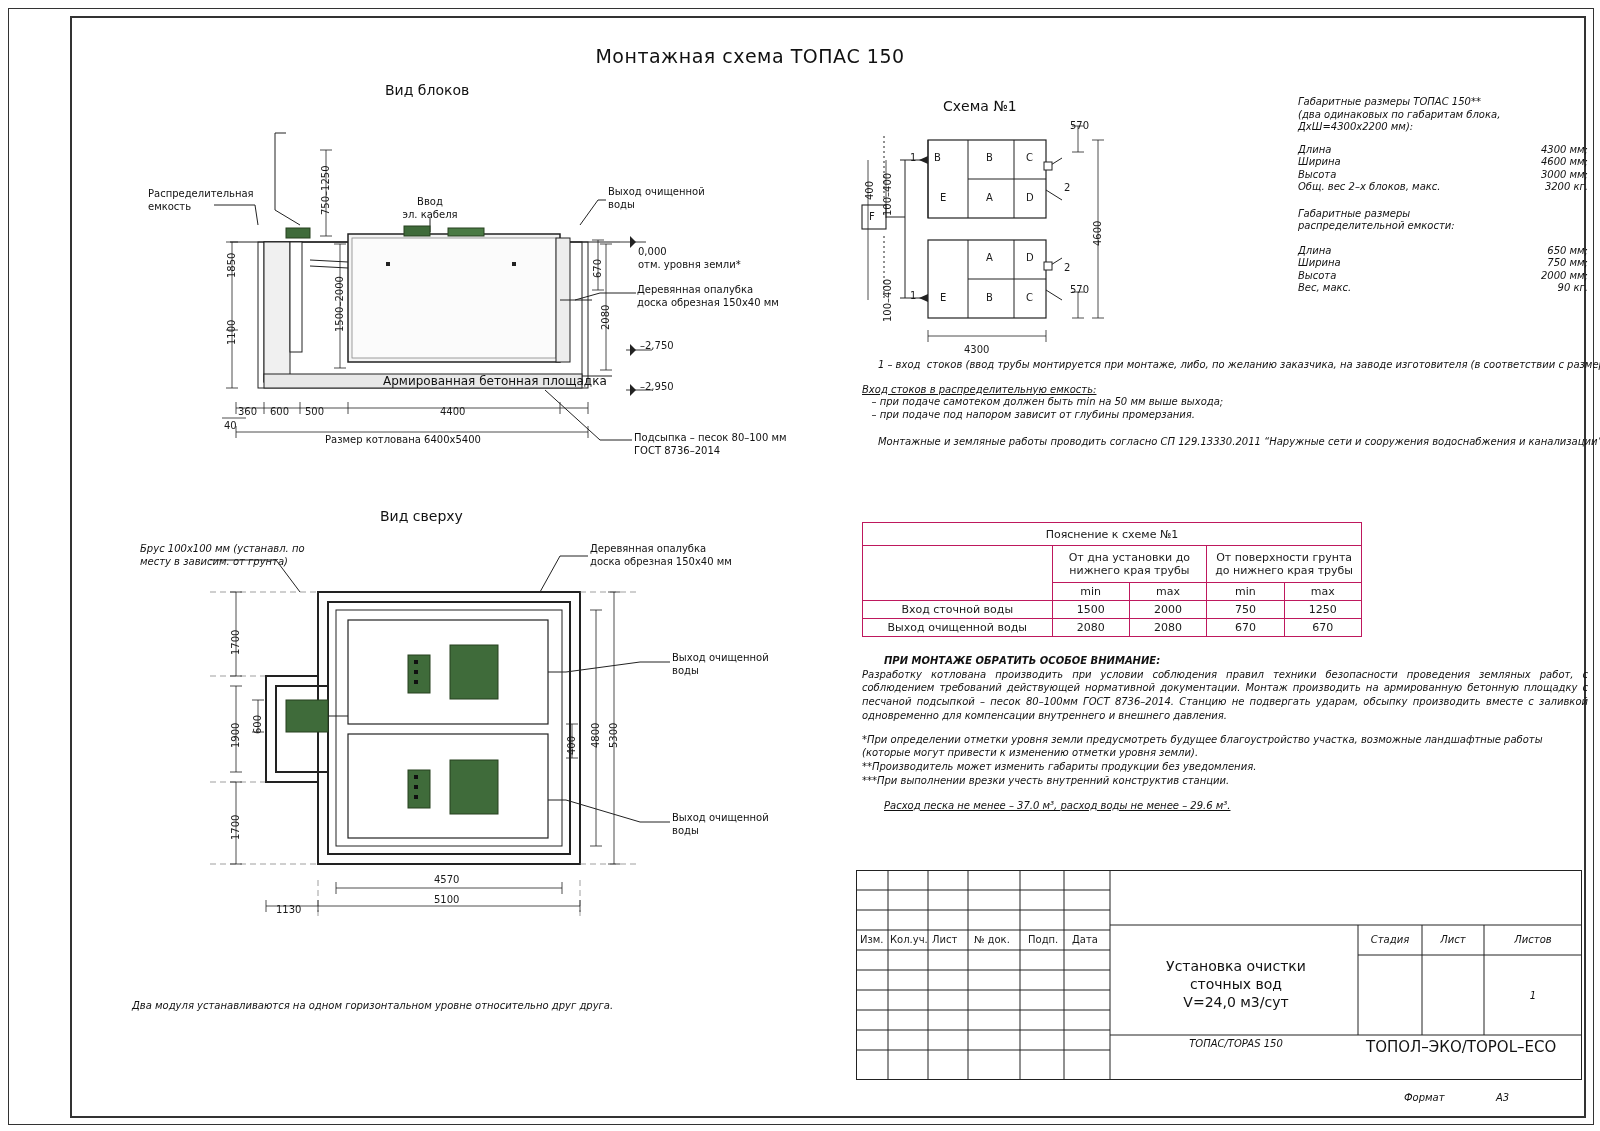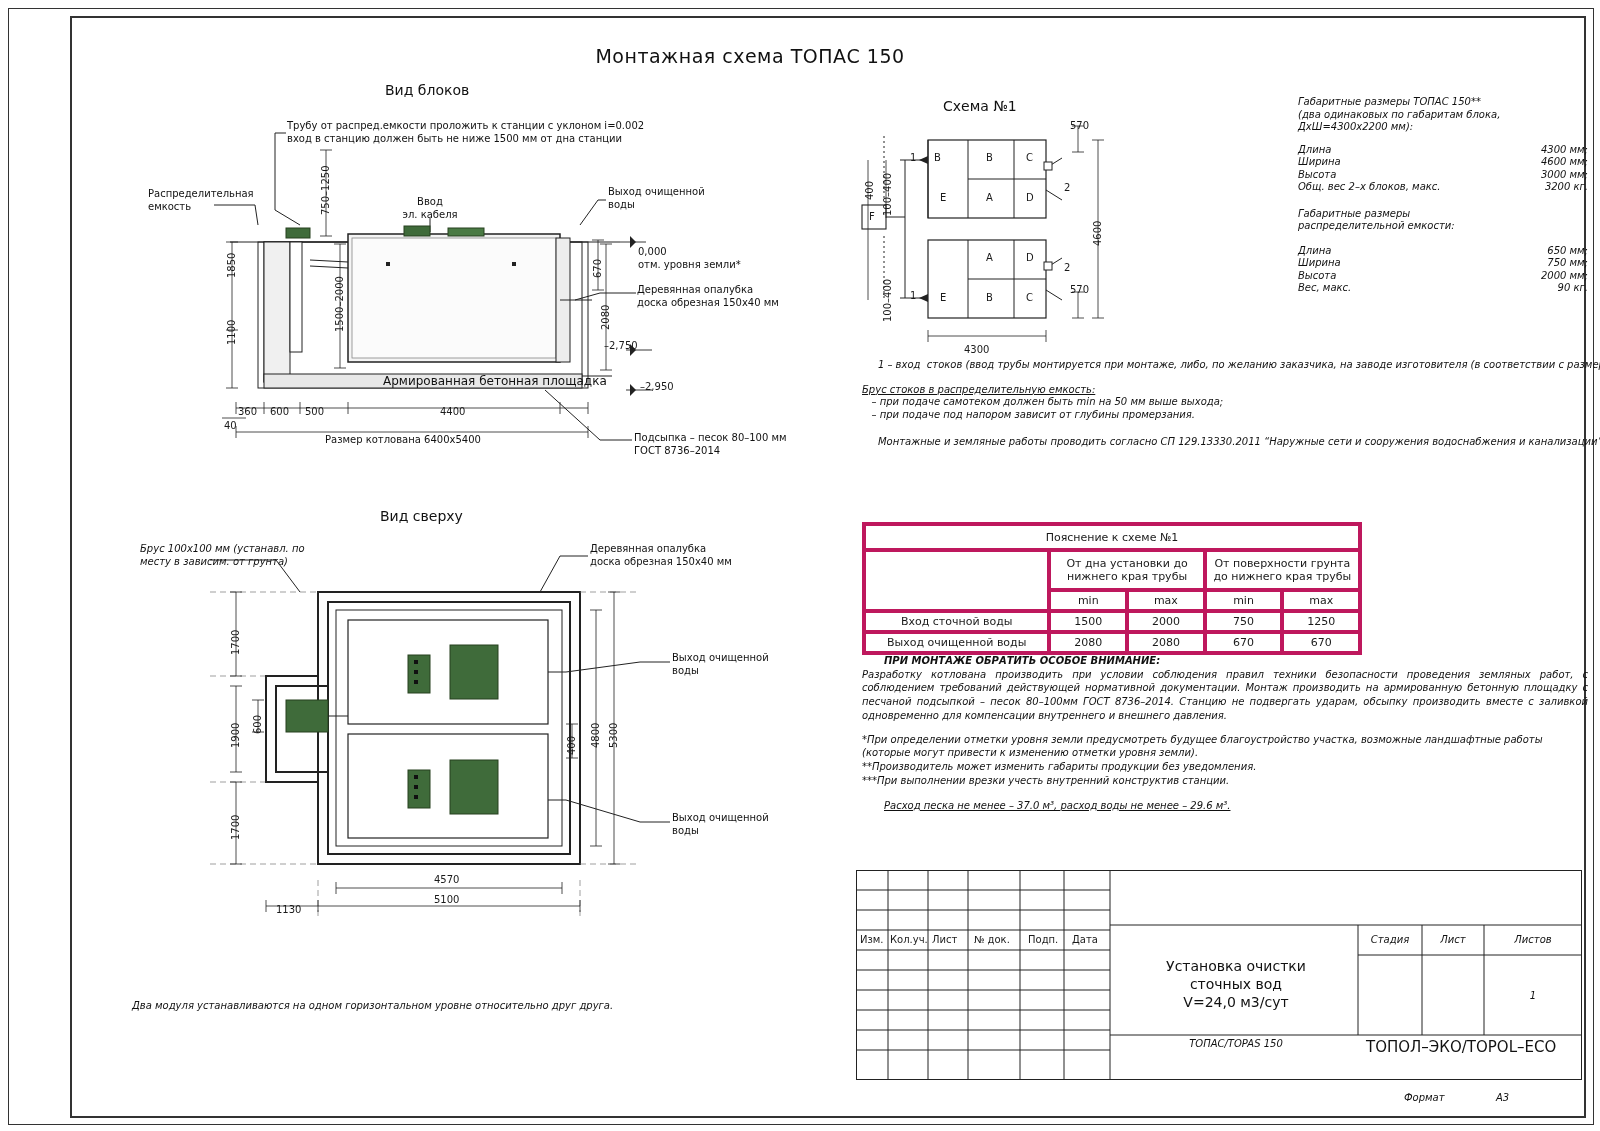--- a/index.html
+++ b/index.html
@@ -10,38 +10,36 @@
   .ttl { position:absolute; font-size:12px; line-height:1.25; white-space:pre; color:#111; }
   .ttl.c { text-align:center; }
   .title-main { font-size:19px; letter-spacing:.5px; }
   .sub { font-size:14px; }
   .tiny { font-size:10px; }
   .sm { font-size:10px;font-style:italic; }
   .ul { text-decoration:underline; }
   .bold { font-weight:bold; }
   .box { position:absolute; border:1px solid #222; box-sizing:border-box; }
   table { border-collapse:collapse; }
-  .tbl td, .tbl th { border:4px solid #be185d; font-size:11px; padding:2px 4px; text-align:center; font-weight:normal; }
+  .tbl td, .tbl th { border:1px solid #be185d; font-size:11px; padding:2px 4px; text-align:center; font-weight:normal; }
   svg { position:absolute; left:0; top:0; overflow:visible; }
   .dimtxt { position:absolute; font-size:10px; white-space:nowrap; }
 </style>
 </head>
 <body>
 
 <div class="sheet">
 
   <div class="frame-outer"></div>
   <div class="frame-inner"></div>
 
   <div class="ttl title-main c" style="left:500px; top:45px; width:500px;">Монтажная схема ТОПАС 150</div>
 
   <div class="ttl sub" style="left:385px; top:82px;">Вид блоков</div>
 
-  <div class="ttl tiny" style="left:287px; top:120px;">Трубу от распред.емкости проложить к станции с уклоном i=0.002
-вход в станцию должен быть не ниже 1500 мм от дна станции</div>
   <div class="ttl tiny" style="left:148px; top:188px;">Распределительная
 емкость</div>
   <div class="ttl tiny c" style="left:385px; top:196px; width:90px;">Ввод
 эл. кабеля</div>
   <div class="ttl tiny" style="left:608px; top:186px;">Выход очищенной
 воды</div>
   <div class="ttl tiny" style="left:638px; top:246px;">0,000
 отм. уровня земли*</div>
   <div class="ttl tiny" style="left:637px; top:284px;">Деревянная опалубка
 доска обрезная 150х40 мм</div>
@@ -130,21 +128,21 @@
       <line x1="222" y1="418" x2="246" y2="418"></line>
     </g>
   </svg>
 
   <div class="dimtxt" style="left:226px; top:278px; transform:rotate(-90deg); transform-origin:left top;">1850</div>
   <div class="dimtxt" style="left:226px; top:345px; transform:rotate(-90deg); transform-origin:left top;">1100</div>
   <div class="dimtxt" style="left:320px; top:215px; transform:rotate(-90deg); transform-origin:left top;">750–1250</div>
   <div class="dimtxt" style="left:334px; top:332px; transform:rotate(-90deg); transform-origin:left top;">1500–2000</div>
   <div class="dimtxt" style="left:592px; top:278px; transform:rotate(-90deg); transform-origin:left top;">670</div>
   <div class="dimtxt" style="left:600px; top:330px; transform:rotate(-90deg); transform-origin:left top;">2080</div>
-  <div class="dimtxt" style="left:604px; top:340px;">–2,750</div>
+  <div class="dimtxt" style="left:640px; top:340px;">–2,750</div>
   <div class="dimtxt" style="left:640px; top:381px;">–2,950</div>
   <div class="dimtxt" style="left:238px; top:406px;">360</div>
   <div class="dimtxt" style="left:270px; top:406px;">600</div>
   <div class="dimtxt" style="left:305px; top:406px;">500</div>
   <div class="dimtxt" style="left:440px; top:406px;">4400</div>
   <div class="dimtxt" style="left:224px; top:420px;">40</div>
   <div class="ttl tiny" style="left:325px; top:434px;">Размер котлована 6400х5400</div>
   <div class="ttl" style="left:383px; top:374px; font-size:12px;">Армированная бетонная площадка</div>
 
   <div class="ttl sub" style="left:380px; top:508px;">Вид сверху</div>
@@ -380,21 +378,21 @@
     </div>
     <div style="display:flex; justify-content:space-between;">
       <span class="ttl sm" style="position:relative;">Вес, макс.</span>
       <span class="ttl sm" style="position:relative;">90 кг.</span>
     </div>
   </div>
 
   <div style="position:absolute; left:862px; top:358px; width:726px;">
     <div class="ttl sm" style="position:relative; line-height:1.35;">     1 – вход  стоков (ввод трубы монтируется при монтаже, либо, по желанию заказчика, на заводе изготовителя (в соответствии с размерами, указанными в заявке на врезку);</div>
     <div style="height:12px;"></div>
-    <div class="ttl sm ul" style="position:relative;">Брус стоков в распределительную емкость:</div>
+    <div class="ttl sm ul" style="position:relative;">Вход стоков в распределительную емкость:</div>
     <div class="ttl sm" style="position:relative;">   – при подаче самотеком должен быть min на 50 мм выше выхода;</div>
     <div class="ttl sm" style="position:relative;">   – при подаче под напором зависит от глубины промерзания.</div>
     <div style="height:14px;"></div>
     <div class="ttl sm" style="position:relative; line-height:1.35;">     Монтажные и земляные работы проводить согласно СП 129.13330.2011 “Наружные сети и сооружения водоснабжения и канализации”.</div>
   </div>
 
   <table class="tbl" style="position:absolute; left:862px; top:522px; width:500px;">
     <tbody>
         <tr>
       <td colspan="5" style="height:18px;">Пояснение к схеме №1</td>

